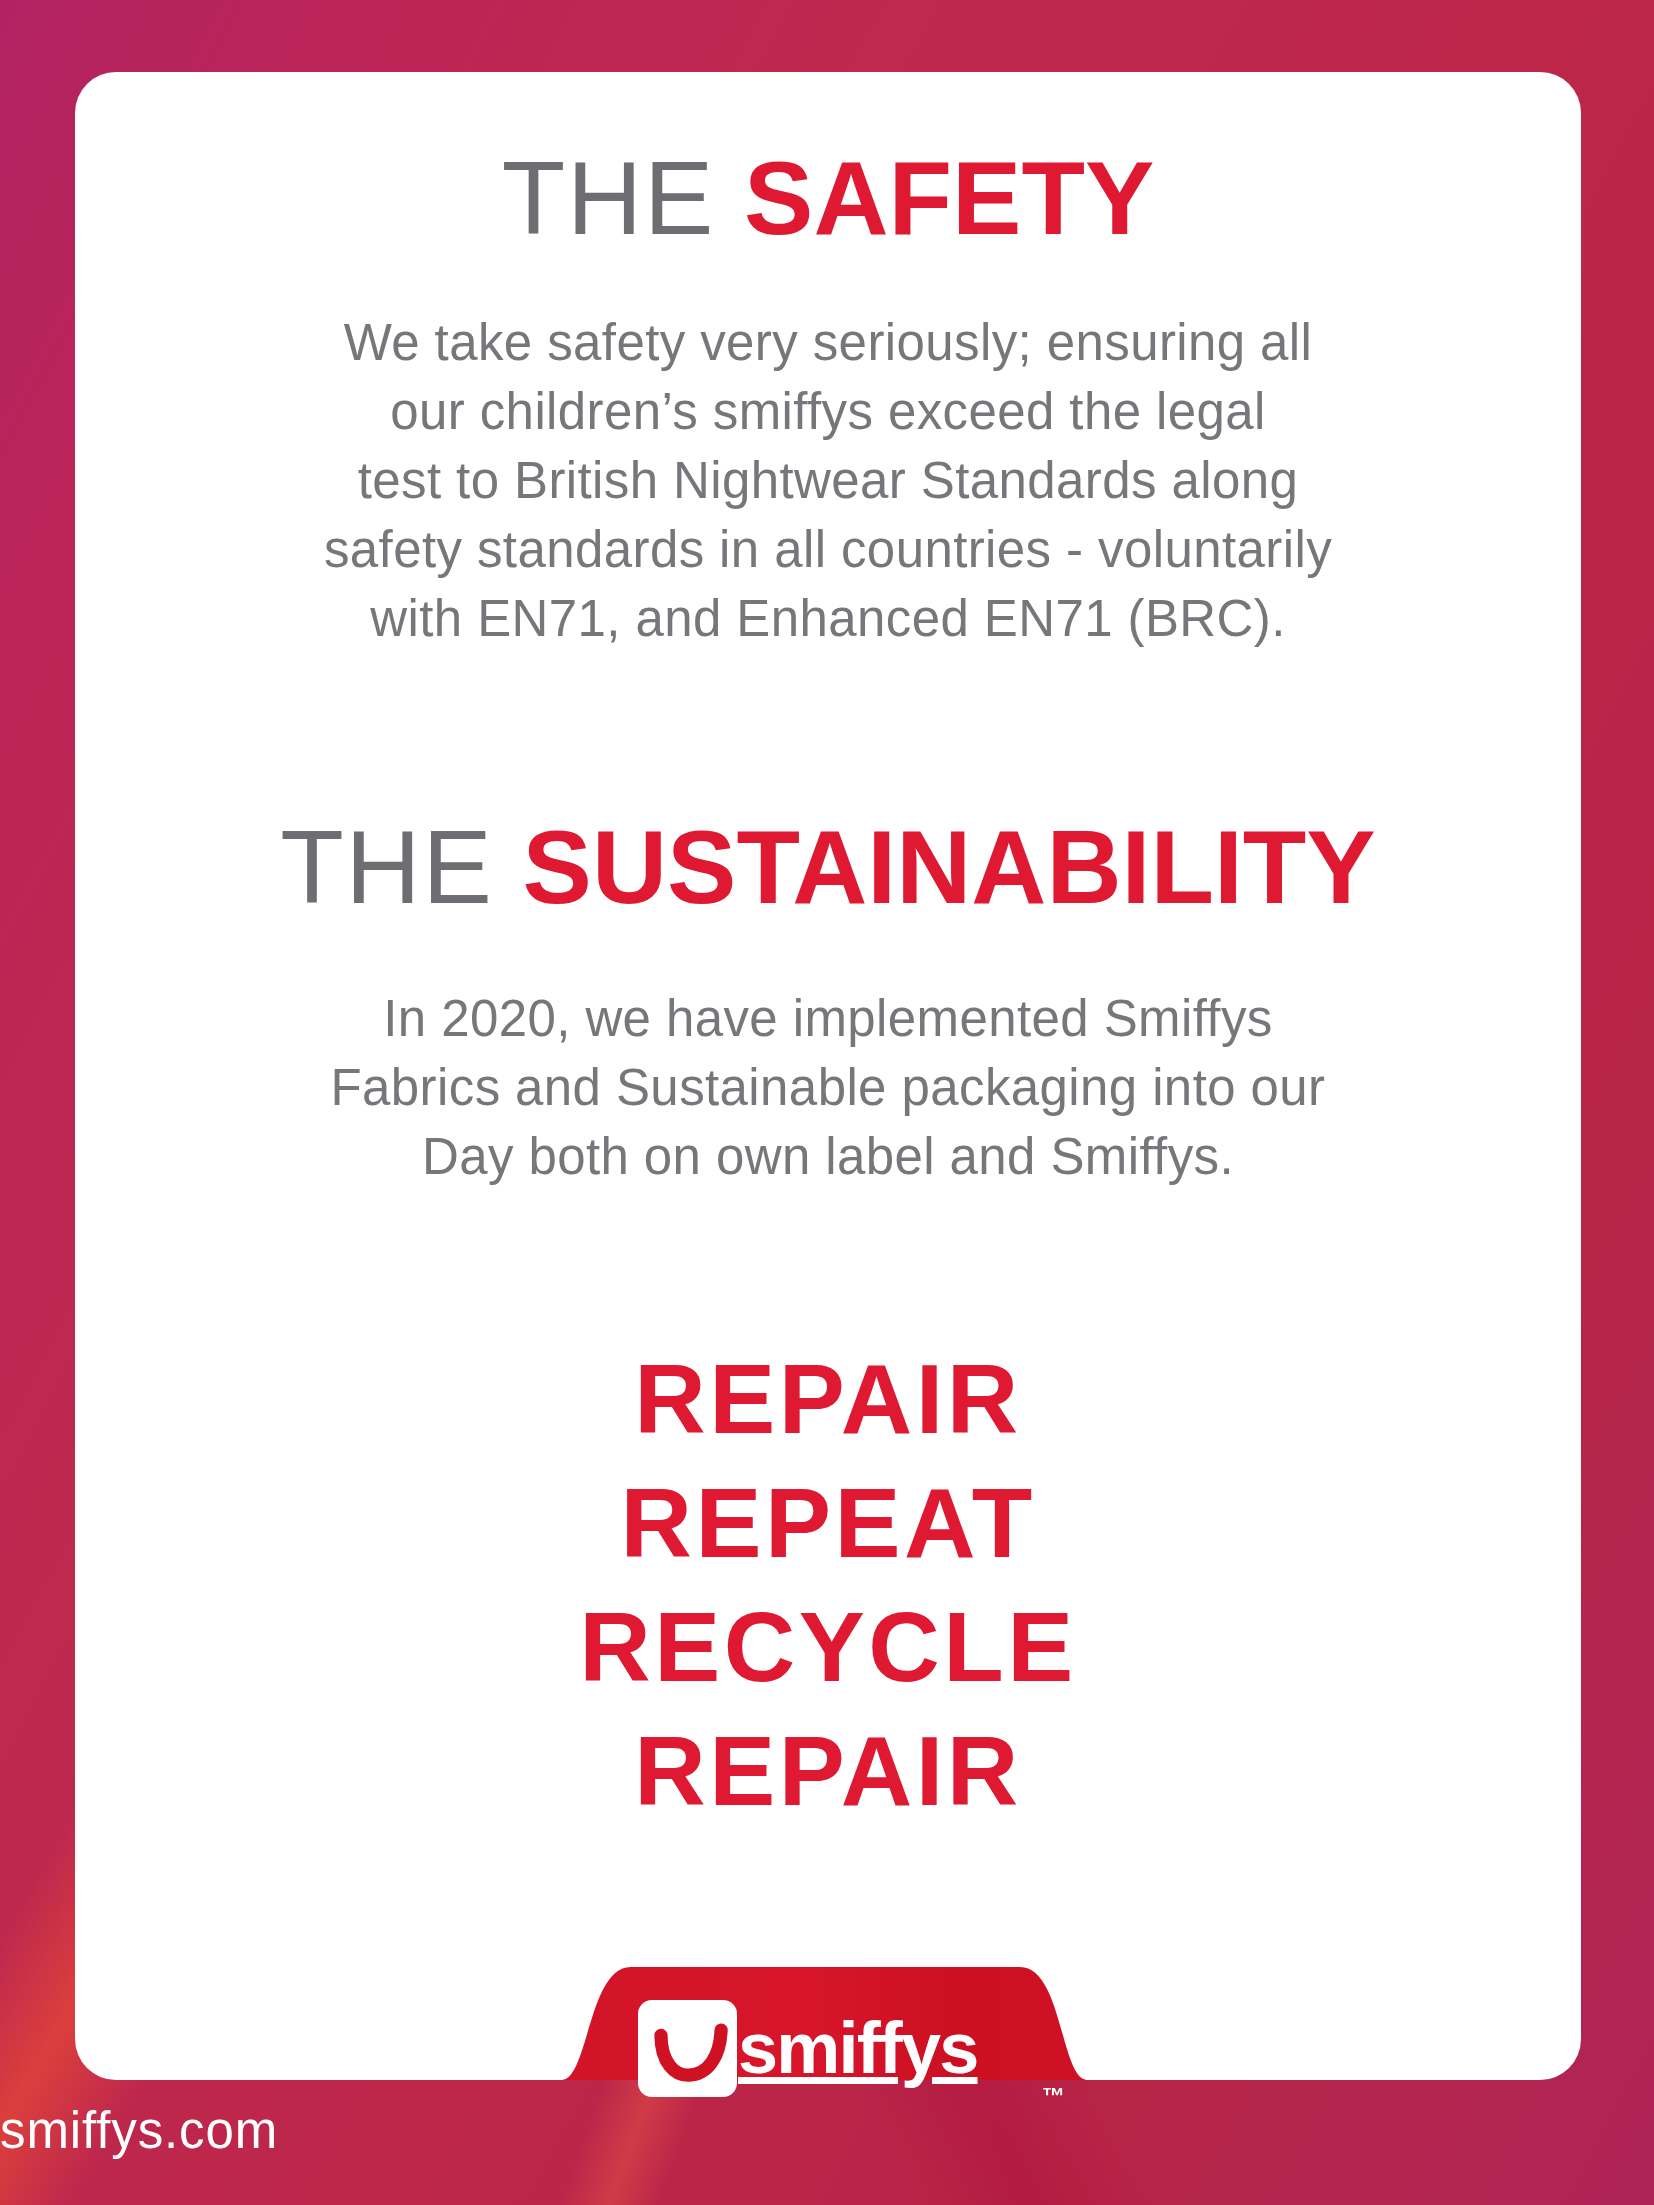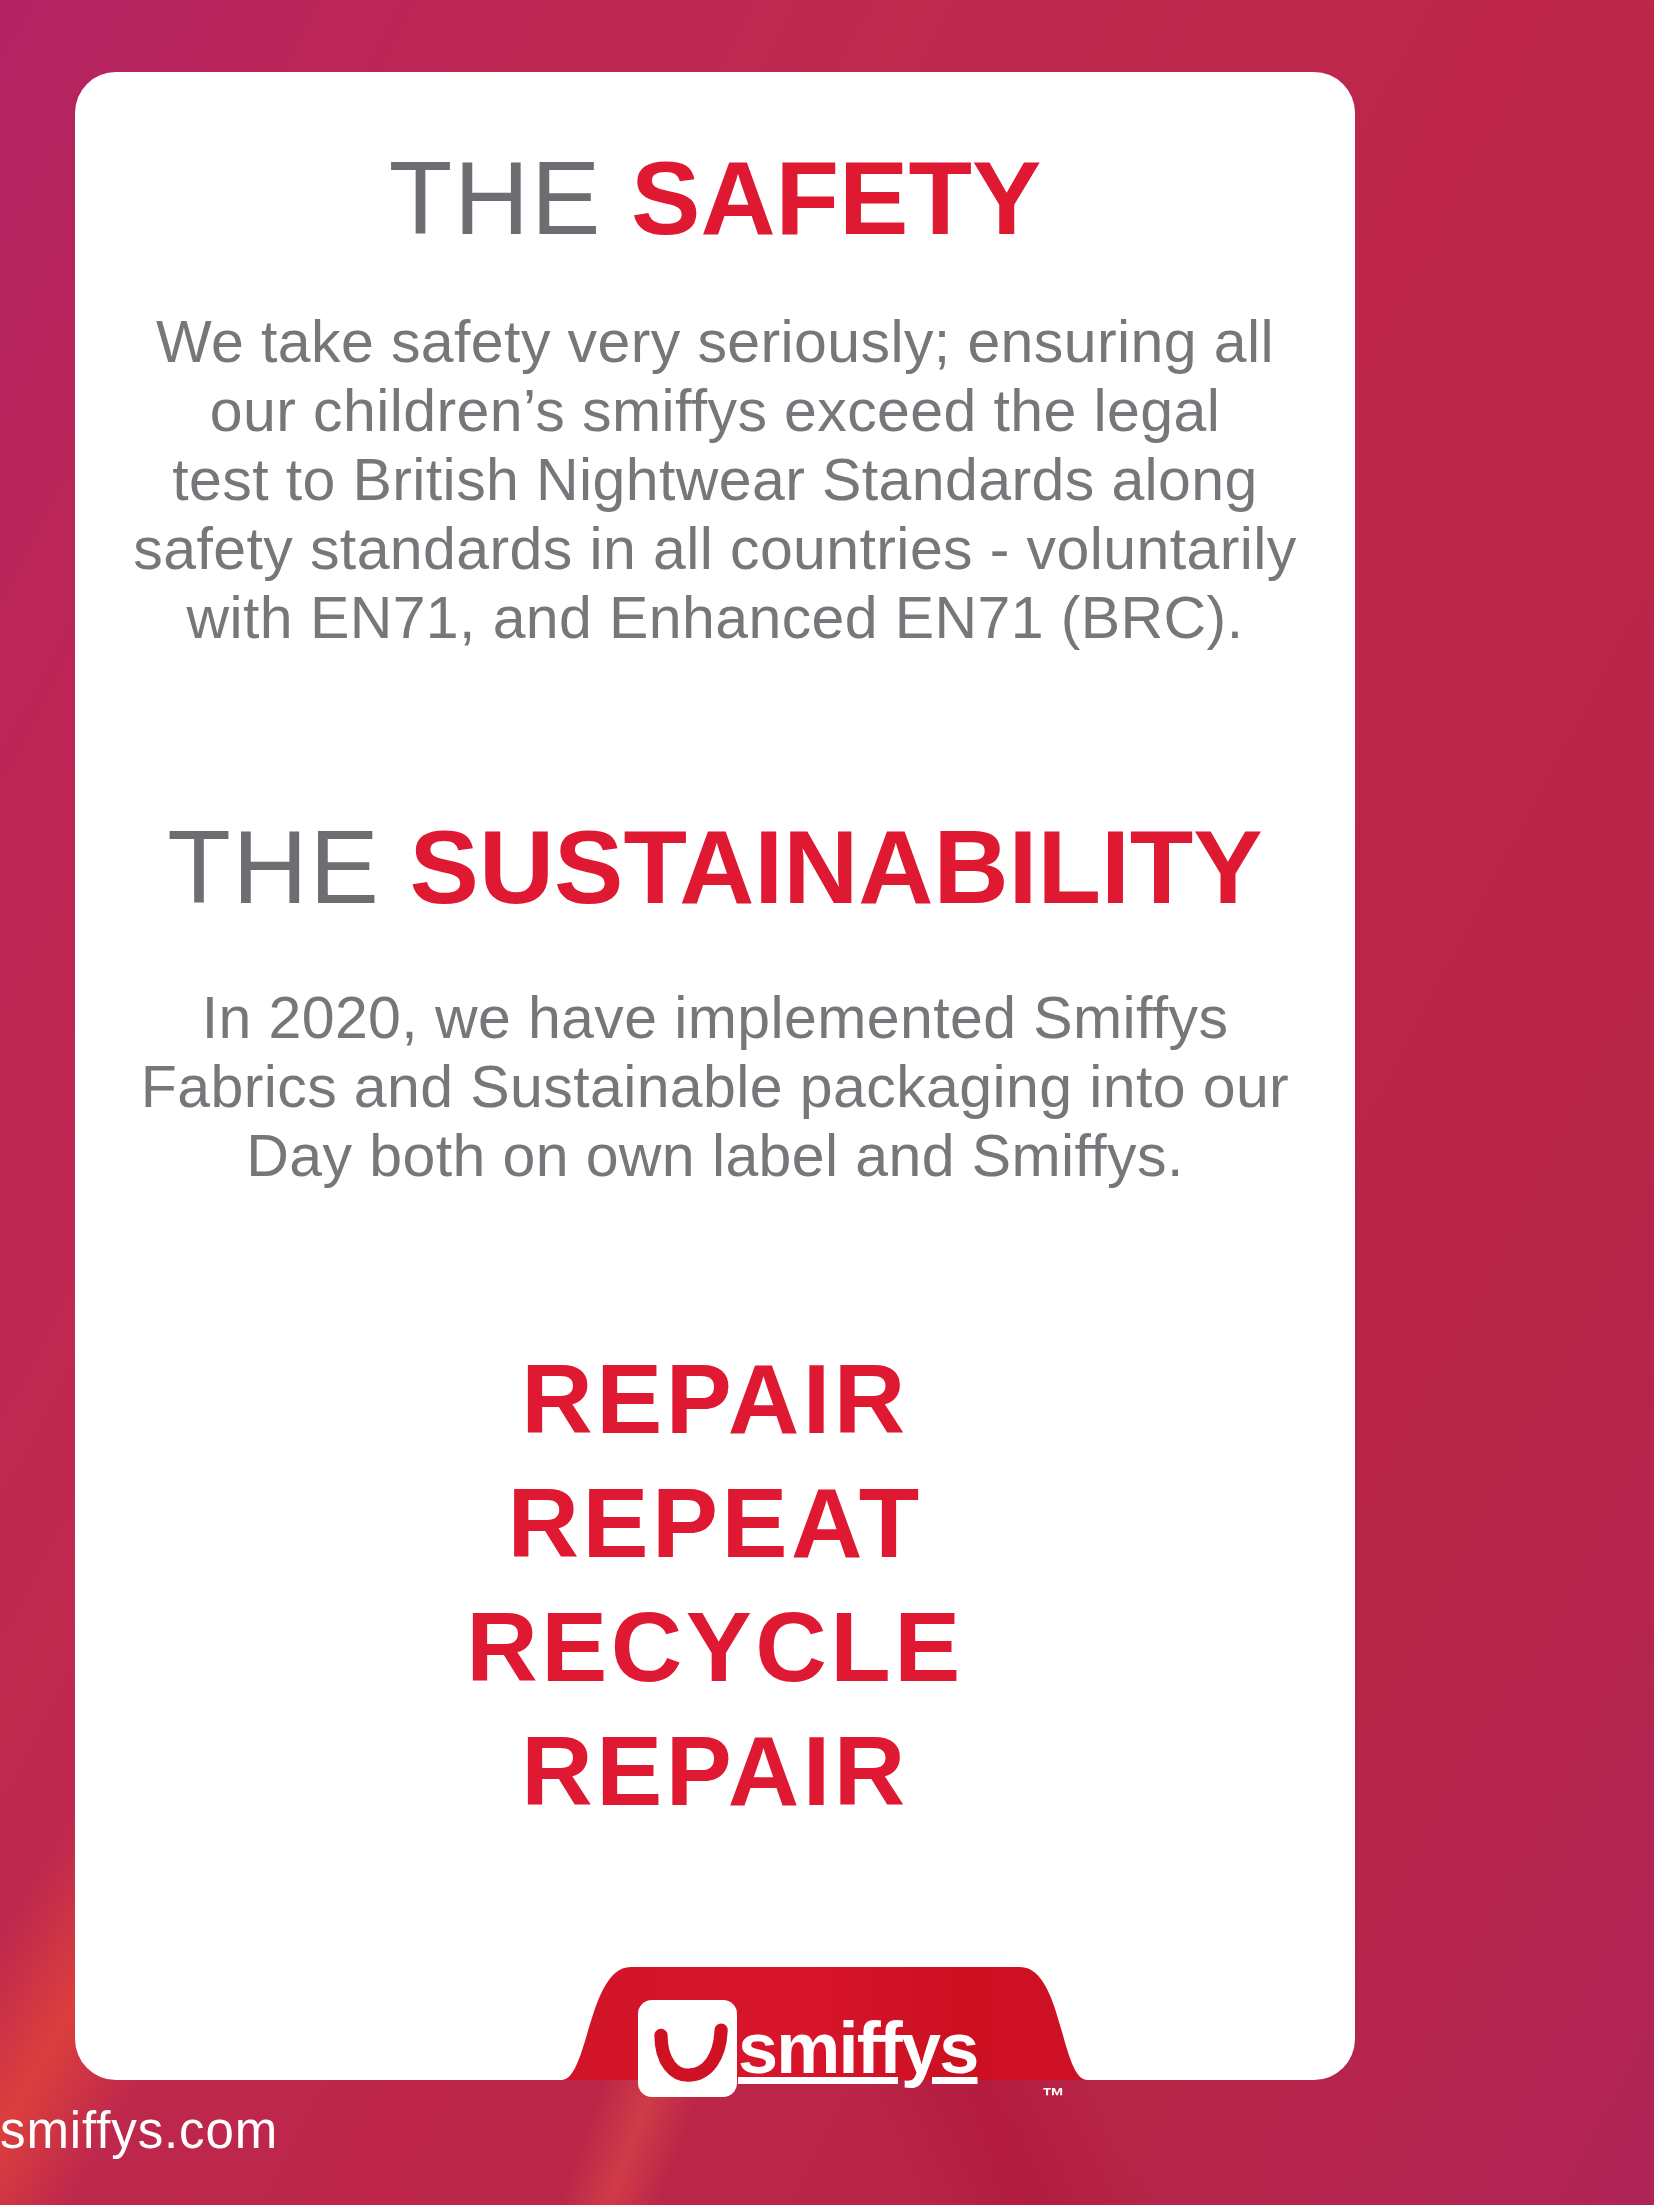--- a/index.html
+++ b/index.html
@@ -54,21 +54,21 @@
   }
   .streak-3{
     left:935px;top:2029px;width:229px;height:441px;
     transform:rotate(-24deg);
     background:linear-gradient(90deg,rgba(170,10,50,0) 0%,rgba(170,10,50,.35) 50%,rgba(170,10,50,0) 100%);
   }
 
   
   .card{
     position:absolute;z-index:2;
-    left:75px;top:72px;width:1280px;height:2008px;
+    left:75px;top:72px;width:1506px;height:2008px;
     background:var(--card-white,#ffffff);
     border-radius:41px;
   }
   .block{position:absolute;left:0;right:0;text-align:center;}
   .title{
     font-size:104px;line-height:115px;white-space:nowrap;
   }
   .title .prefix{
     color:var(--heading-gray,#6d6e71);
     font-weight:400;
@@ -76,21 +76,21 @@
   }
   .title .main{
     color:var(--brand-red,#de1931);
     font-weight:700;
     letter-spacing:0px;
   }
   .title-1{top:69px;}
   .title-2{top:738px;}
   .para{
     color:var(--body-gray,#76777a);
-    font-size:59px;line-height:69px;letter-spacing:0.4px;
+    font-size:51px;line-height:69px;letter-spacing:0.4px;
     font-weight:400;
   }
   .para-1{top:236px;}
   .para-2{top:912px;}
   .slogan{
     top:1265px;
     color:var(--brand-red,#de1931);
     font-weight:700;
     font-size:99px;line-height:124px;letter-spacing:3.5px;
   }

